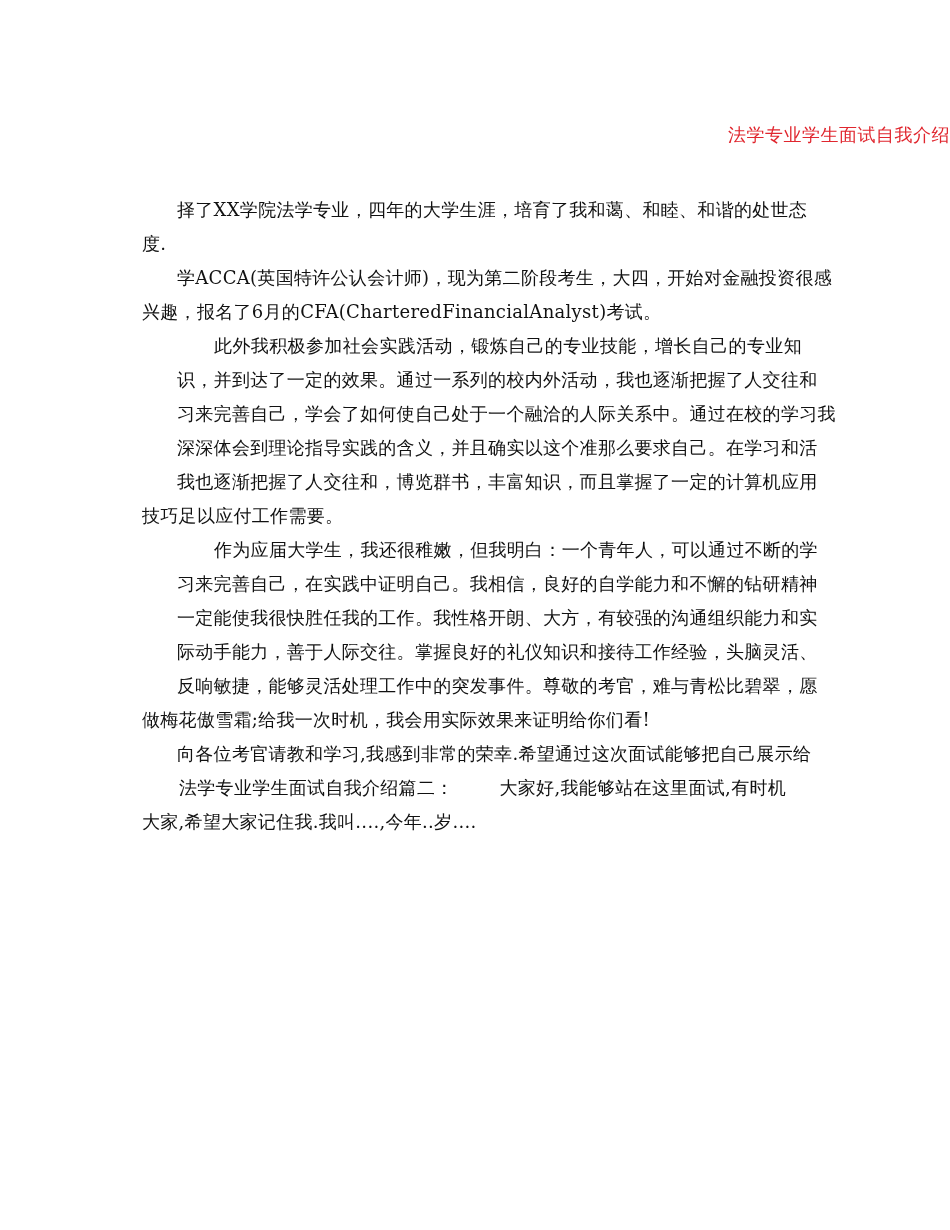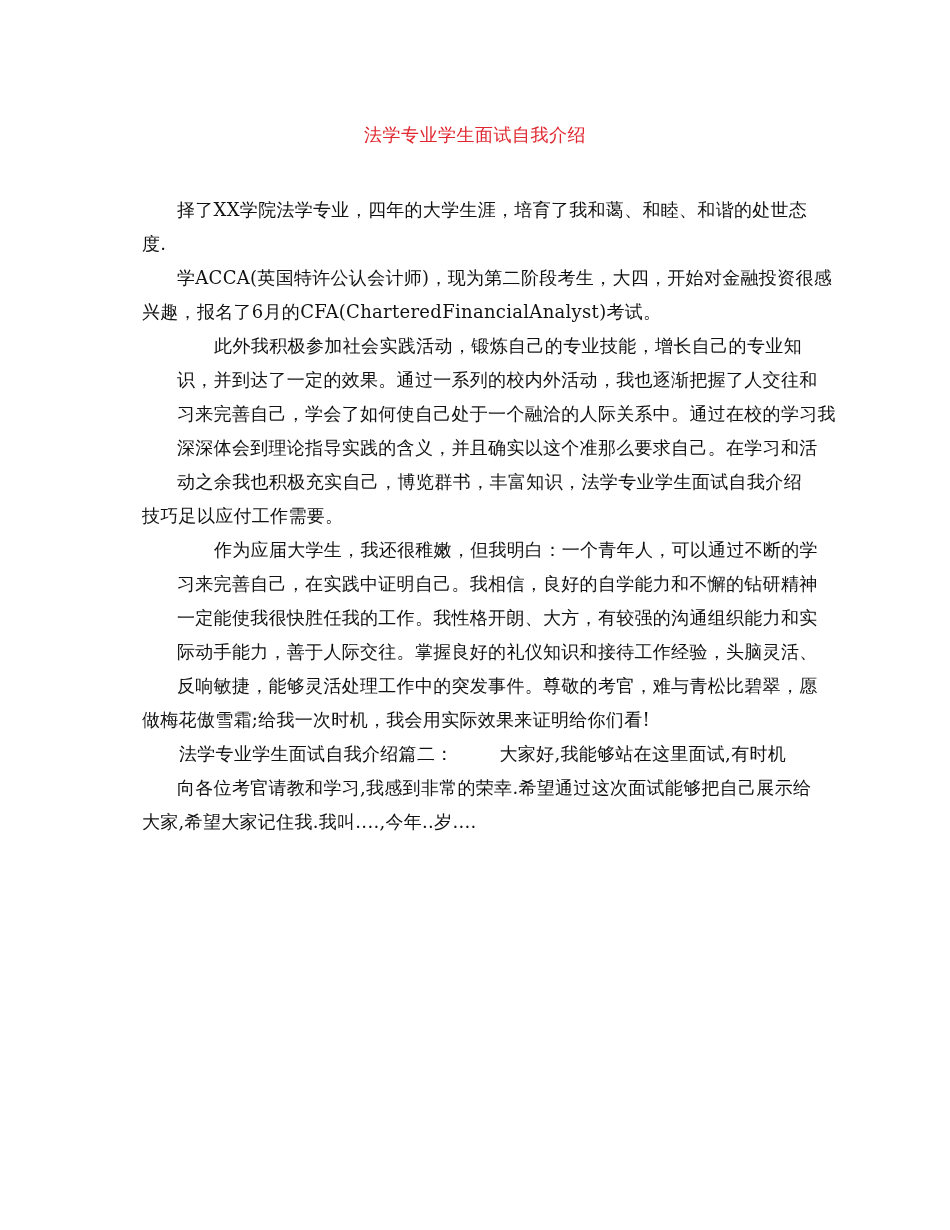--- a/index.html
+++ b/index.html
@@ -20,21 +20,21 @@
       left: 0; top: 0;
       width: 950px;
       height: 1230px;
       background: #ffffff;
     }
     .title {
       position: absolute;
       top: 122px;
       left: 0;
       width: 950px;
-      text-align: center;
+      text-align: right;
       font-size: 18px;
       line-height: 26px;
       color: #e0262e;
       letter-spacing: 0.5px;
     }
     .body {
       position: absolute;
       left: 142px;
       top: 193px;
       width: 660px;
@@ -76,33 +76,33 @@
     <div>
       <div class="line justify">学ACCA(英国特许公认会计师)，现为第二阶段考生，大四，开始对金融投资很感</div>
       <div class="line">兴趣，报名了6月的CFA(CharteredFinancialAnalyst)考试。</div>
     </div>
 
     <div>
       <div class="line justify indent">此外我积极参加社会实践活动，锻炼自己的专业技能，增长自己的专业知</div>
       <div class="line justify">识，并到达了一定的效果。通过一系列的校内外活动，我也逐渐把握了人交往和</div>
       <div class="line justify">习来完善自己，学会了如何使自己处于一个融洽的人际关系中。通过在校的学习我</div>
       <div class="line justify">深深体会到理论指导实践的含义，并且确实以这个准那么要求自己。在学习和活</div>
-      <div class="line justify">动之余我也积极充实自己，博览群书，丰富知识，法学专业学生面试自我介绍</div>
+      <div class="line justify">我也逐渐把握了人交往和，博览群书，丰富知识，而且掌握了一定的计算机应用</div>
       <div class="line">技巧足以应付工作需要。</div>
     </div>
 
     <div>
       <div class="line justify indent">作为应届大学生，我还很稚嫩，但我明白：一个青年人，可以通过不断的学</div>
       <div class="line justify">习来完善自己，在实践中证明自己。我相信，良好的自学能力和不懈的钻研精神</div>
       <div class="line justify">一定能使我很快胜任我的工作。我性格开朗、大方，有较强的沟通组织能力和实</div>
       <div class="line justify">际动手能力，善于人际交往。掌握良好的礼仪知识和接待工作经验，头脑灵活、</div>
       <div class="line justify">反响敏捷，能够灵活处理工作中的突发事件。尊敬的考官，难与青松比碧翠，愿</div>
       <div class="line">做梅花傲雪霜;给我一次时机，我会用实际效果来证明给你们看!</div>
     </div>
 
     <div>
+      <div class="line justify">向各位考官请教和学习,我感到非常的荣幸.希望通过这次面试能够把自己展示给</div>
       <div class="line indent"><span>法学专业学生面试自我介绍篇二：</span><span class="gap"></span><span>大家好,我能够站在这里面试,有时机</span></div>
-      <div class="line justify">向各位考官请教和学习,我感到非常的荣幸.希望通过这次面试能够把自己展示给</div>
       <div class="line">大家,希望大家记住我.我叫....,今年..岁....</div>
     </div>
 
   </div>
 </div>
 
 </body></html>

